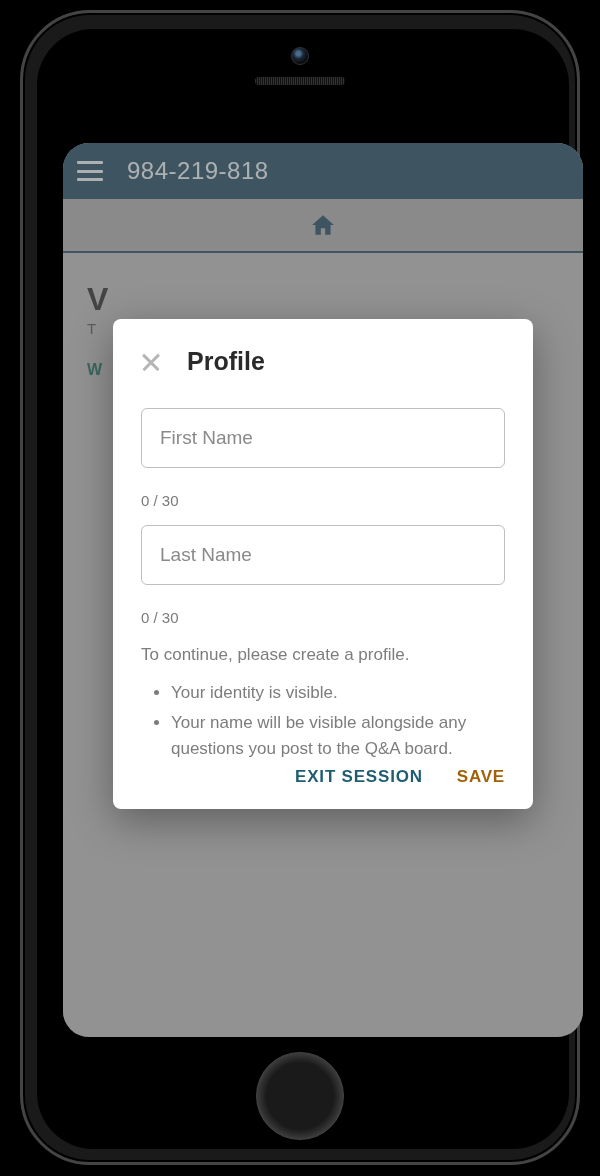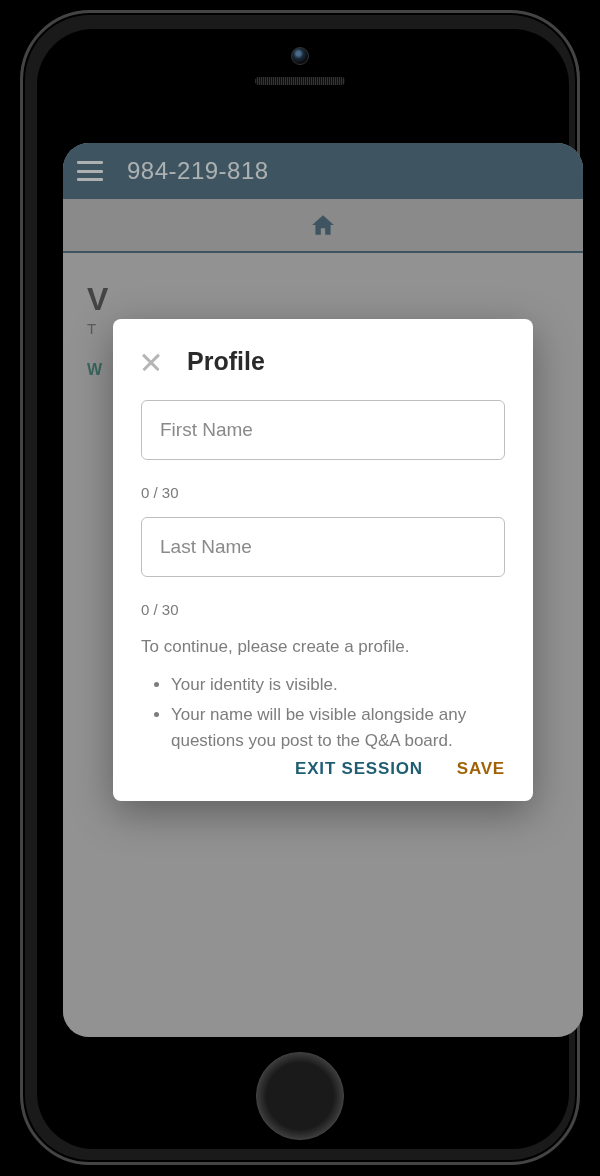--- a/index.html
+++ b/index.html
@@ -148,21 +148,21 @@
       width: 420px;
       background: #fff;
       border-radius: 8px;
       box-shadow: 0 12px 40px rgba(0,0,0,0.35);
       padding: 28px 28px 22px 28px;
     }
     .modal-header {
       display: flex;
       align-items: center;
       gap: 26px;
-      margin-bottom: 24px;
+      margin-bottom: 32px;
     }
     .close-icon {
       cursor: pointer;
       width: 20px;
       height: 20px;
       position: relative;
     }
     .close-icon::before, .close-icon::after {
       content: '';
       position: absolute;

